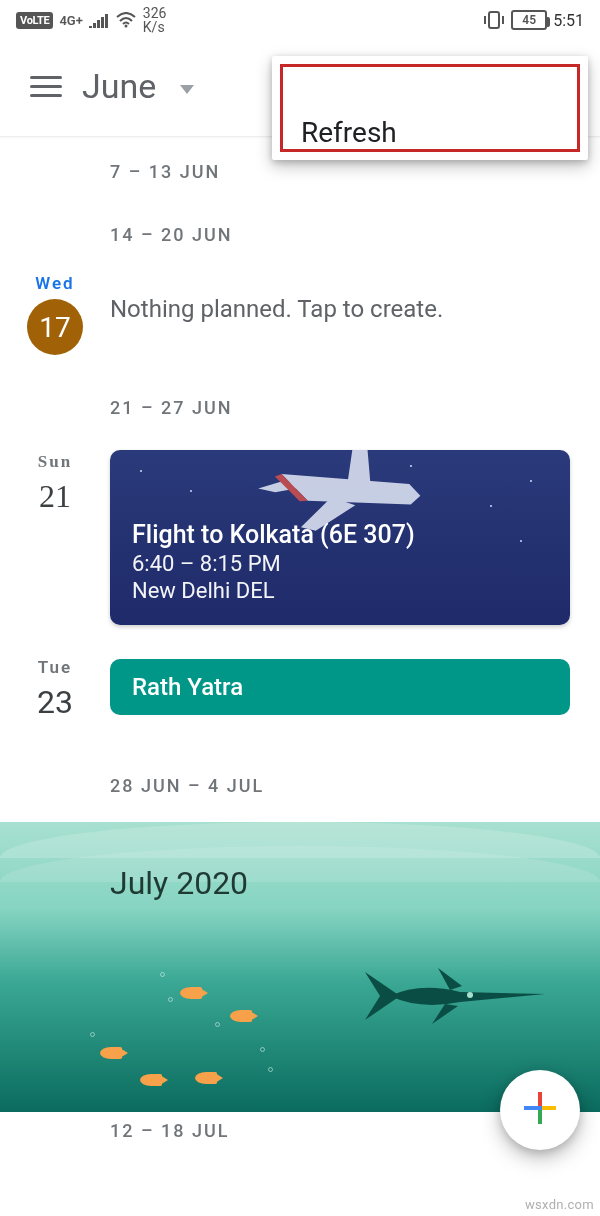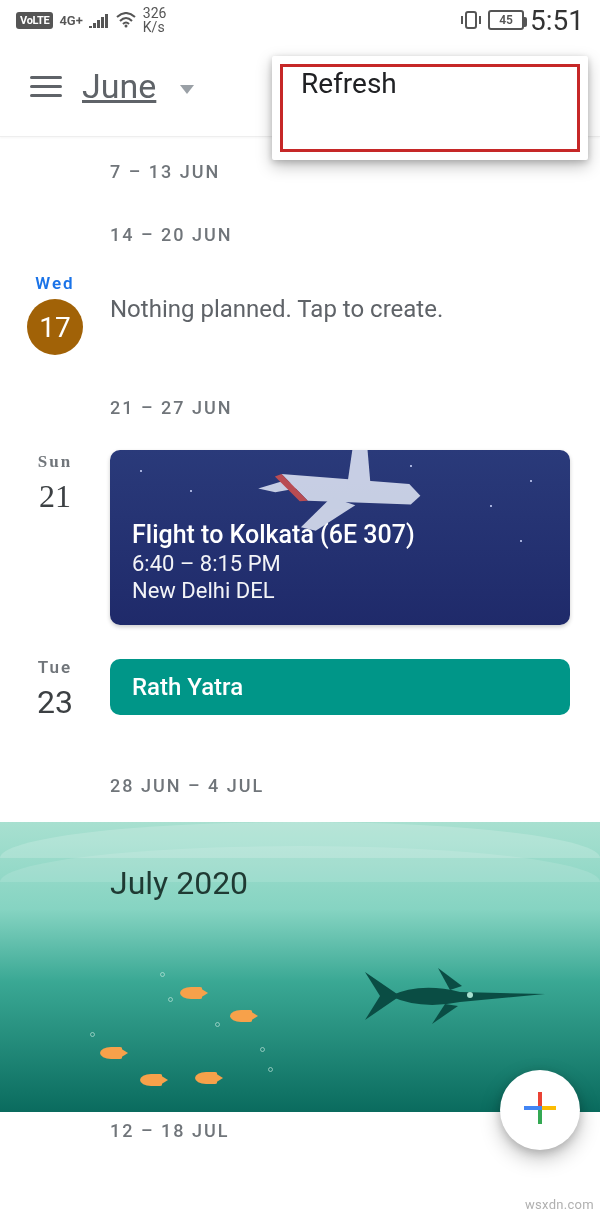--- a/index.html
+++ b/index.html
@@ -32,31 +32,31 @@
   .battery-box::after { content:""; position:absolute; right:-5px; top:5px; width:3px; height:10px; background:#555; border-radius:0 2px 2px 0; }
   
   .appbar {
     display:flex; align-items:center; gap:20px;
     padding: 26px 24px 30px 30px;
     border-bottom: 1px solid #eee;
     box-shadow: 0 1px 2px rgba(0,0,0,0.04);
   }
   .hamburger { width:32px; display:flex; flex-direction:column; gap:6px; cursor:pointer; }
   .hamburger span { height:3px; background:#5f6368; border-radius:2px; }
-  .month-picker { display:flex; align-items:center; gap:24px; font-size:34px; color:#5f6368; cursor:pointer;text-decoration:underline; }
+  .month-picker { display:flex; align-items:center; gap:24px; font-size:34px; color:#5f6368; cursor:pointer; }
   .tri-down { width:0;height:0;border-left:7px solid transparent;border-right:7px solid transparent;border-top:9px solid #9aa0a6; margin-top:6px; }
   
   .popup {
     position:absolute; top:56px; left:272px; width:316px; height:104px;
     background:#fff; box-shadow:0 6px 16px rgba(0,0,0,0.25), 0 2px 6px rgba(0,0,0,0.18);
     border-radius:2px; z-index:10;
   }
   .popup-inner {
     position:absolute; inset:8px;
-    border:3px solid #c62828; display:flex; align-items:flex-start; padding-left:18px;
+    border:3px solid #c62828; display:flex; align-items:flex-end; padding-left:18px;
     font-size:28px; color:#202124; cursor:pointer;
   }
   
   .sched { padding-top: 10px; }
   .row { display:flex; align-items:flex-start; }
   .datecol { width:110px; flex-shrink:0; text-align:center; }
   .contentcol { flex:1; padding-right:30px; }
   .range-label { color:#70757a; font-size:18px; letter-spacing:2px; font-weight:500; text-transform:uppercase; padding:14px 0 28px 0; }
   .dow { color:#1a73e8; font-size:17px; letter-spacing:2px; font-weight:600; }
   .dow.gray { color:#70757a; }
@@ -130,21 +130,21 @@
   <div class="right">
     <span class="vibrate">
       <svg width="22" height="20" viewBox="0 0 22 20">
           <rect x="6" y="2" width="10" height="16" rx="2" fill="none" stroke="#555" stroke-width="2"></rect>
           <path stroke="#555" stroke-width="2" d="M2 6v8M20 6v8"></path>
         </svg>
     </span>
     <span class="battery-box">
       <span>45</span>
     </span>
-    <span style="font-size:28px;color:#333;">5:51</span>
+    <span style="font-size:16px;color:#333;">5:51</span>
   </div>
 </div>
 
 <div class="appbar">
   <div class="hamburger">
     <span></span>
       <span></span>
       <span></span>
   </div>
   <div class="month-picker">

